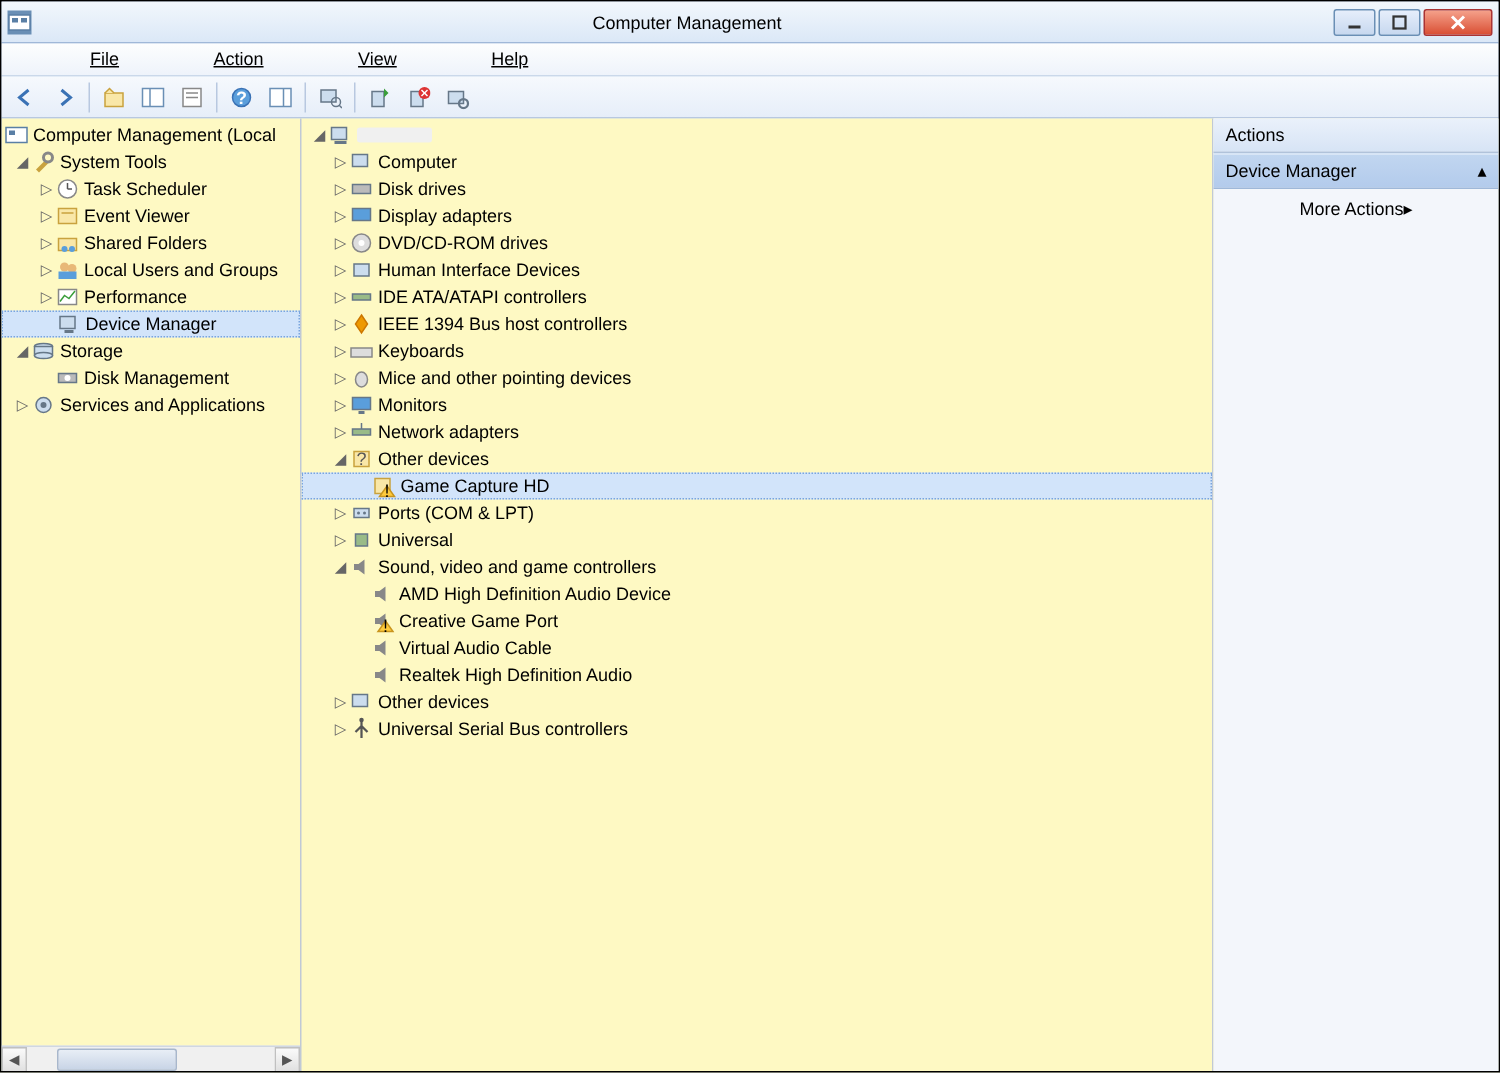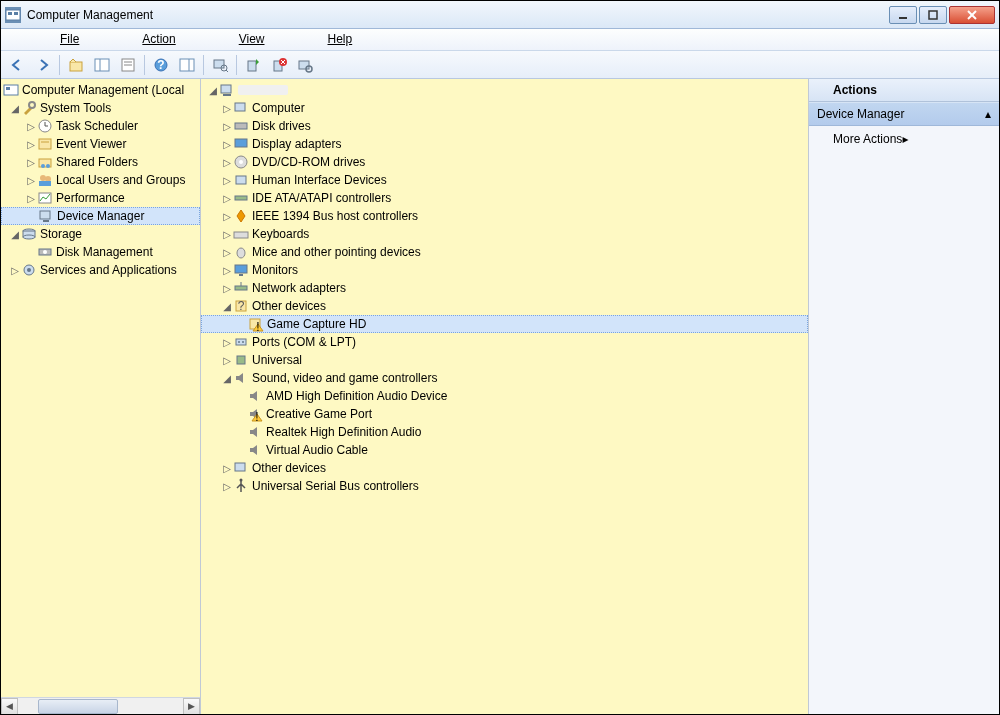--- a/index.html
+++ b/index.html
@@ -1,40 +1,40 @@
 <!DOCTYPE html>
 <html><head>
 <meta charset="utf-8">
 <style>
 * { box-sizing: border-box; margin: 0; padding: 0; font-family: 'Segoe UI', Tahoma, sans-serif; font-size: 12px; }
 body { width: 1000px; height: 715px; background: #d6e5f5; border: 1px solid #000; overflow: hidden; }
 .titlebar { height: 28px; background: linear-gradient(to bottom, #f2f7fc, #dbe8f7); border-bottom: 1px solid #a0b8d8; display: flex; align-items: center; padding: 0 4px; }
 .titlebar-icon { width: 16px; height: 16px; margin-right: 6px; background: #6a8fb5; }
-.title-text { flex: 1; color: #000; }
+.title-text { flex: 1; color: #000; text-align: center; }
 .win-btns { display: flex; gap: 2px; }
 .win-btn { width: 28px; height: 18px; border: 1px solid #6a8fb5; background: linear-gradient(to bottom, #e6eefb, #c7d8ef); border-radius: 2px; display: flex; align-items: center; justify-content: center; cursor: pointer; }
 .win-btn.close { width: 46px; background: linear-gradient(to bottom, #f5a18b, #d94f34); border-color: #a33; color: #fff; font-weight: bold; }
 .menubar { height: 22px; background: linear-gradient(to bottom, #fdfefe, #eef3fb); border-bottom: 1px solid #cad8ea; display: flex; align-items: stretch; padding: 0 4px; }
 .menu-item { padding: 3px 8px; cursor: pointer; margin-left: 47px; }
 .toolbar { height: 28px; background: linear-gradient(to bottom, #f6f9fd, #e6eef9); border-bottom: 1px solid #b8c8e0; display: flex; align-items: center; padding: 0 4px; gap: 2px; }
 .tool-btn { width: 24px; height: 22px; display: flex; align-items: center; justify-content: center; cursor: pointer; border: 1px solid transparent; border-radius: 2px; }
 .tool-sep { width: 1px; height: 20px; background: #b8c8e0; margin: 0 2px; }
 .content { display: flex; height: calc(100% - 78px); background: #fef9c3; }
 .left-pane { width: 200px; border-right: 1px solid #c0c9d6; overflow: hidden; display: flex; flex-direction: column; }
 .tree { flex: 1; overflow: auto; padding: 2px 0; }
 .tree-row { display: flex; align-items: center; height: 18px; white-space: nowrap; cursor: pointer; }
 .tree-row.selected { background: #d2e4fa; border: 1px dotted #7aa5de; }
 .expander { width: 12px; text-align: center; color: #666; font-size: 10px; cursor: pointer; }
 .node-icon { width: 16px; height: 16px; margin-right: 3px; display: inline-flex; align-items: center; justify-content: center; }
 .indent { display: inline-block; }
 .mid-pane { flex: 1; border-right: 1px solid #c0c9d6; overflow: auto; padding: 2px 0; }
 .right-pane { width: 190px; background: #f3f6fb; display: flex; flex-direction: column; }
-.actions-hdr { background: linear-gradient(to bottom, #eaf1fb, #d7e4f5); border-bottom: 1px solid #b0c2da; padding: 4px 24px; font-weight: bold; }
+.actions-hdr { background: linear-gradient(to bottom, #eaf1fb, #d7e4f5); border-bottom: 1px solid #b0c2da; padding: 4px 8px; font-weight: normal; }
 .actions-section { background: linear-gradient(to bottom, #c1d6f0, #b3cbec); border-bottom: 1px solid #9fb8d9; border-top: 1px solid #d6e4f5; padding: 4px 8px; display: flex; justify-content: space-between; align-items: center; }
-.actions-item { padding: 6px 24px; cursor: pointer; display: flex; justify-content: flex-start; align-items: center; }
+.actions-item { padding: 6px 24px; cursor: pointer; display: flex; justify-content: center; align-items: center; }
 .hscroll { height: 17px; border-top: 1px solid #d0d7e2; background: #f0f0f0; display: flex; align-items: center; }
 .hsb-btn { width: 17px; height: 17px; background: linear-gradient(to bottom, #fafafa, #e0e0e0); border: 1px solid #c0c0c0; display: flex; align-items: center; justify-content: center; font-size: 9px; color: #555; }
 .hsb-track { flex: 1; height: 17px; background: #f0f0f0; position: relative; }
 .hsb-thumb { position: absolute; left: 20px; width: 80px; height: 15px; top: 1px; background: linear-gradient(to bottom, #e8eef6, #c8d4e6); border: 1px solid #a8b7cc; border-radius: 2px; }
 svg { display: block; }
 </style>
 </head>
 <body>
 
 <div class="titlebar">
@@ -484,30 +484,30 @@
         </span>
         <span>Creative Game Port</span>
       </div>
     <div class="tree-row">
         <span class="indent" style="width:46px"></span>
         <span class="node-icon">
           <svg width="16" height="16">
             <path d="M3 6 L6 6 L10 3 L10 13 L6 10 L3 10 Z" fill="#888"></path>
           </svg>
         </span>
+        <span>Virtual Audio Cable</span>
+      </div>
+    <div class="tree-row">
+        <span class="indent" style="width:46px"></span>
+        <span class="node-icon">
+          <svg width="16" height="16">
+            <path d="M3 6 L6 6 L10 3 L10 13 L6 10 L3 10 Z" fill="#888"></path>
+          </svg>
+        </span>
         <span>Realtek High Definition Audio</span>
-      </div>
-    <div class="tree-row">
-        <span class="indent" style="width:46px"></span>
-        <span class="node-icon">
-          <svg width="16" height="16">
-            <path d="M3 6 L6 6 L10 3 L10 13 L6 10 L3 10 Z" fill="#888"></path>
-          </svg>
-        </span>
-        <span>Virtual Audio Cable</span>
       </div>
     <div class="tree-row">
         <span class="indent" style="width:20px"></span>
         <span class="expander">▷</span>
         <span class="node-icon">
           <svg width="16" height="16">
             <rect x="2" y="3" width="10" height="8" fill="#cde" stroke="#678"></rect>
           </svg>
         </span>
         <span>Other devices</span>

